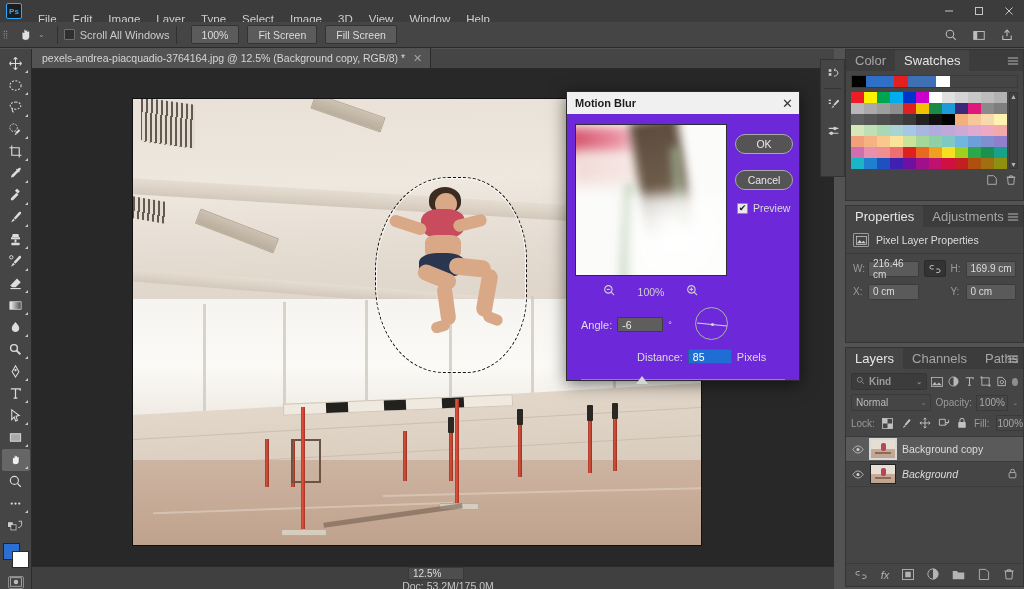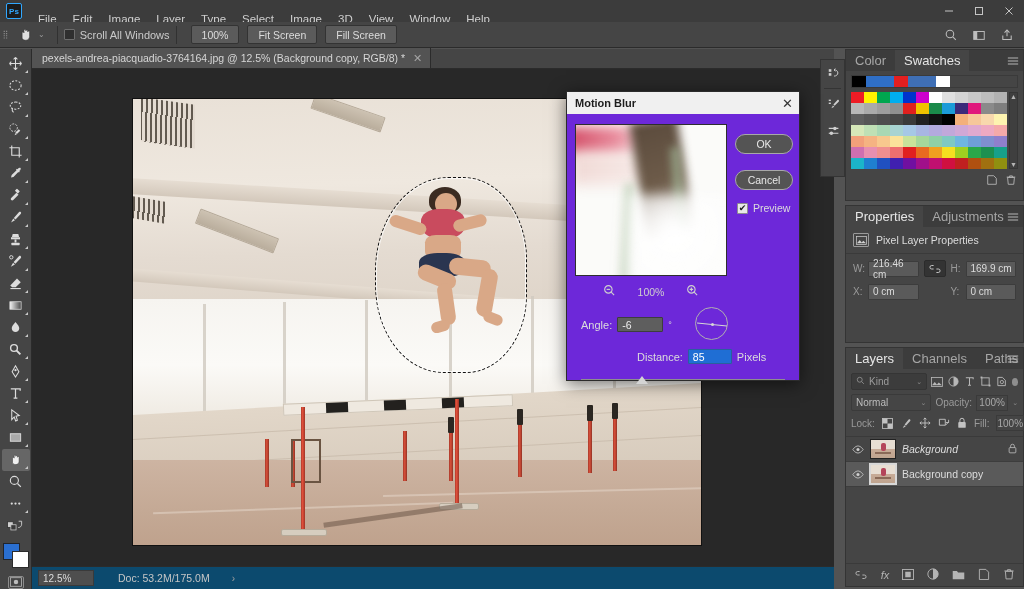--- a/index.html
+++ b/index.html
@@ -169,23 +169,23 @@
   .a-hair{ position:absolute; background:#3a2a20; border-radius:50% 50% 40% 40%; }
   .marching{
     position:absolute; border:1px dashed #111; border-radius:48% 42% 40% 45%;
     box-shadow:0 0 0 1px rgba(255,255,255,.75) inset;
     pointer-events:none;
   }
 
   
   .statusbar{
     position:absolute; left:32px; top:566px; width:802px; height:23px;
-    background:#0c4a6e; border-top:1px solid #2b2b2b;
+    background:#404040; border-top:1px solid #2b2b2b;
     display:flex; align-items:center; padding-left:6px; gap:0;
-    font-size:10.5px; color:#c6c6c6;
+    font-size:10.5px; color:#c6c6c6;flex-direction:column;
   }
   .zoomfield{
     width:56px; height:16px; background:#4e4e4e; border:1px solid #3a3a3a;
     display:flex; align-items:center; padding-left:4px; font-size:10px; color:#dcdcdc;
   }
   .docinfo{ margin-left:24px; font-size:10.5px; color:#c6c6c6; }
   .st-caret{ margin-left:22px; color:#a0a0a0; font-size:10px; }
 
   
   .railcol{
@@ -241,21 +241,21 @@
   }
   .plink{
     width:22px; height:17px; background:#333; border:1px solid #2b2b2b; border-radius:2px;
     display:flex; align-items:center; justify-content:center; color:#c9c9c9; font-size:9px;
   }
 
   
   .lay-filter{ display:flex; align-items:center; gap:4px; padding:4px 5px; }
   .kind{
     flex:0 0 76px; height:17px; background:#3c3c3c; border:1px solid #353535; border-radius:2px;
-    display:flex; align-items:center; gap:4px; padding:0 4px; font-size:10px; color:#9b9b9b;
+    display:flex; align-items:center; gap:4px; padding:0 4px; font-size:10px; color:#9b9b9b;font-weight:bold;
   }
   .kind .car{ margin-left:auto; font-size:7px; color:#8c8c8c; }
   .lf-i{ width:15px; height:15px; display:flex; align-items:center; justify-content:center; color:#b8b8b8; }
   .lf-toggle{ width:8px; height:8px; border-radius:50%; background:#8e8e8e; margin-left:auto; }
   .lay-blend{ display:flex; align-items:center; gap:4px; padding:0 5px 4px; }
   .blendsel{
     flex:1; height:17px; background:#454545; border:1px solid #3a3a3a; border-radius:2px;
     display:flex; align-items:center; padding:0 4px; font-size:10px; color:#bdbdbd;
   }
   .blendsel .car{ margin-left:auto; font-size:7px; color:#8c8c8c; }
@@ -986,51 +986,51 @@
               <path d="M3.2 5.4V3.6a2.3 2.3 0 0 1 4.6 0v1.8" fill="none" stroke="#c2c2c2" stroke-width="1.1"></path>
             </svg>
         </span>
         <span class="opacity-lbl" style="margin-left:auto">Fill:</span>
         <span class="opval">100%</span>
 
       </div>
 
       <div class="lay-rule"></div>
 
+      <div class="layer-row sel">
+        <span class="eye">
+          <svg width="13" height="9" viewBox="0 0 14 10">
+              <path d="M7 .8C3.6.8 1 5 1 5s2.6 4.2 6 4.2S13 5 13 5 10.4.8 7 .8z" fill="none" stroke="#cfcfcf" stroke-width=".9"></path>
+              <circle cx="7" cy="5" r="1.8" fill="#cfcfcf"></circle>
+            </svg>
+        </span>
+        <span class="lthumb outline">
+          <i class="mini" style="left:10px; top:3px; width:5px; height:8px; background:#b4455a; border-radius:2px;"></i>
+          <i class="mini" style="left:4px; top:12px; width:16px; height:1.5px; background:#8a6a58;"></i>
+        </span>
+        <span class="lname">Background copy</span>
+      </div>
       <div class="layer-row">
         <span class="eye">
           <svg width="13" height="9" viewBox="0 0 14 10">
               <path d="M7 .8C3.6.8 1 5 1 5s2.6 4.2 6 4.2S13 5 13 5 10.4.8 7 .8z" fill="none" stroke="#cfcfcf" stroke-width=".9"></path>
               <circle cx="7" cy="5" r="1.8" fill="#cfcfcf"></circle>
             </svg>
         </span>
         <span class="lthumb">
           <i class="mini" style="left:10px; top:3px; width:5px; height:8px; background:#b4455a; border-radius:2px;"></i>
           <i class="mini" style="left:4px; top:12px; width:16px; height:1.5px; background:#8a6a58;"></i>
         </span>
         <span class="lname it">Background</span>
         <span class="llock">
           <svg width="9" height="11" viewBox="0 0 11 13">
               <rect x="1.4" y="5.4" width="8.2" height="6.4" rx="1" fill="none" stroke="#bdbdbd" stroke-width="1"></rect>
               <path d="M3.2 5.4V3.6a2.3 2.3 0 0 1 4.6 0v1.8" fill="none" stroke="#bdbdbd" stroke-width="1"></path>
             </svg>
         </span>
-      </div>
-      <div class="layer-row sel">
-        <span class="eye">
-          <svg width="13" height="9" viewBox="0 0 14 10">
-              <path d="M7 .8C3.6.8 1 5 1 5s2.6 4.2 6 4.2S13 5 13 5 10.4.8 7 .8z" fill="none" stroke="#cfcfcf" stroke-width=".9"></path>
-              <circle cx="7" cy="5" r="1.8" fill="#cfcfcf"></circle>
-            </svg>
-        </span>
-        <span class="lthumb outline">
-          <i class="mini" style="left:10px; top:3px; width:5px; height:8px; background:#b4455a; border-radius:2px;"></i>
-          <i class="mini" style="left:4px; top:12px; width:16px; height:1.5px; background:#8a6a58;"></i>
-        </span>
-        <span class="lname">Background copy</span>
       </div>
 
       <div class="lay-foot">
         <span>
           <svg width="14" height="8" viewBox="0 0 16 9">
               <path d="M6.4 4.5H4.2a2 2 0 1 1 0-4h2.2M9.6 4.5h2.2a2 2 0 1 1 0 4H9.6" fill="none" stroke="#b4b4b4" stroke-width="1.1"></path>
             </svg>
         </span>
         <span style="font-style:italic;font-size:11px;">fx</span>
         <span>

